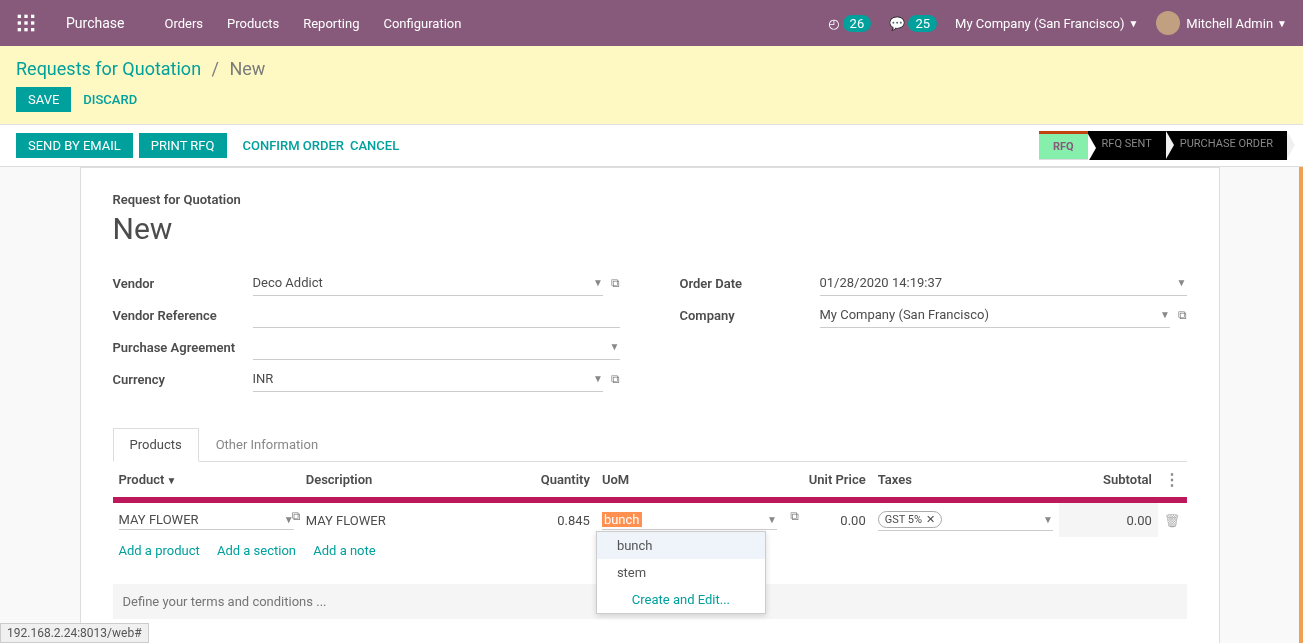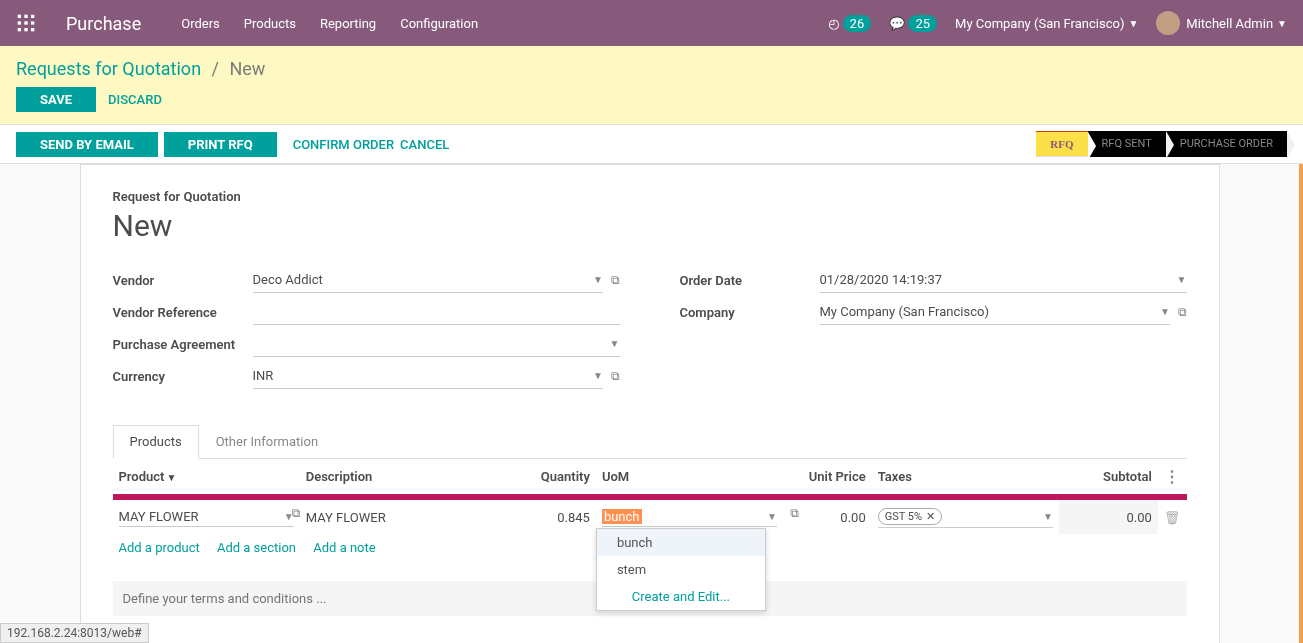--- a/index.html
+++ b/index.html
@@ -1,45 +1,45 @@
 <!DOCTYPE html>
 <html><head>
 <meta charset="utf-8">
 <style>
 * { box-sizing: border-box; margin: 0; padding: 0; font-family: -apple-system, BlinkMacSystemFont, "Segoe UI", Roboto, sans-serif; }
 body { background: #f9f9f9; width: 1303px; height: 643px; overflow: hidden; position: relative; }
 
 
 .topnav { background: #875A7B; color: white; height: 46px; display: flex; align-items: center; padding: 0 16px; }
 .apps-icon { width: 20px; height: 20px; fill: white; margin-right: 30px; cursor: pointer; }
-.app-title { font-size: 18px; font-weight: 400; margin-right: 40px; color: white; }
+.app-title { font-size: 14px; font-weight: 400; margin-right: 40px; color: white; }
 .topnav-menu { display: flex; gap: 24px; font-size: 13px; }
 .topnav-menu div { cursor: pointer; }
 .topnav-right { margin-left: auto; display: flex; align-items: center; gap: 18px; font-size: 13px; }
 .badge-pill { display: inline-flex; align-items: center; }
 .badge-count { background: #00A09D; color: white; border-radius: 10px; padding: 1px 7px; font-size: 13px; margin-left: 3px; }
 .user-avatar { width: 24px; height: 24px; border-radius: 50%; background: #c0a080; display: inline-block; margin-right: 6px; vertical-align: middle; }
 .company-drop, .user-drop { display: flex; align-items: center; cursor: pointer; }
 .caret { margin-left: 4px; font-size: 10px; }
 
 
 .control-panel { background: #fef9c3; border-bottom: 1px solid #e0e0e0; padding: 12px 16px 0; }
 .breadcrumb { font-size: 18px; color: #7c7c7c; margin-bottom: 8px; }
 .breadcrumb .bc-root { color: #00A09D; cursor: pointer; }
 .breadcrumb .bc-sep { color: #7c7c7c; margin: 0 6px; }
 .cp-buttons { display: flex; gap: 12px; align-items: center; margin-bottom: 12px; }
-.btn-primary { background: #00A09D; color: white; border: none; padding: 5px 24px; font-size: 13px; font-weight: 700; cursor: pointer; }
+.btn-primary { background: #00A09D; color: white; border: none; padding: 5px 12px; font-size: 13px; font-weight: 400; cursor: pointer; }
 .btn-link { background: none; border: none; color: #00A09D; font-size: 13px; font-weight: 500; cursor: pointer; }
 
 
 .action-bar { background: white; border-bottom: 1px solid #ddd; padding: 6px 16px; display: flex; align-items: center; }
 .action-left { display: flex; gap: 6px; align-items: center; }
 .statusbar { margin-left: auto; display: flex; }
 .status-stage { padding: 6px 14px; font-size: 11px; color: #888; position: relative; background: #000000; }
-.status-stage.active { color: #875A7B; font-weight: bold; background: #fde047; border-top: 1px solid #c2410c; border-bottom: 1px solid #ddd; font-family: Liberation Serif, serif; }
+.status-stage.active { color: #875A7B; font-weight: bold; background: #86efac; border-top: 3px solid #c2410c; border-bottom: 1px solid #ddd; }
 .status-stage::after { content: ''; position: absolute; right: -8px; top: 0; border-top: 14px solid transparent; border-bottom: 14px solid transparent; border-left: 8px solid #f0f0f0; z-index: 1; }
 .status-stage.active::after { border-left-color: white; }
 
 
 .form-sheet-wrap { padding: 0 16px; border-right: 4px solid #F0A050; height: calc(100% - 138px); overflow: visible; }
 .form-sheet { background: white; border: 1px solid #ddd; max-width: 1140px; margin: 0 auto; padding: 24px 32px; min-height: 500px; position: relative; }
 .sheet-label { font-size: 13px; font-weight: 600; color: #4c4c4c; }
 .sheet-title { font-size: 30px; color: #4c4c4c; margin-top: 4px; margin-bottom: 24px; }
 
 .form-grid { display: grid; grid-template-columns: 1fr 1fr; gap: 0 60px; margin-bottom: 30px; }

